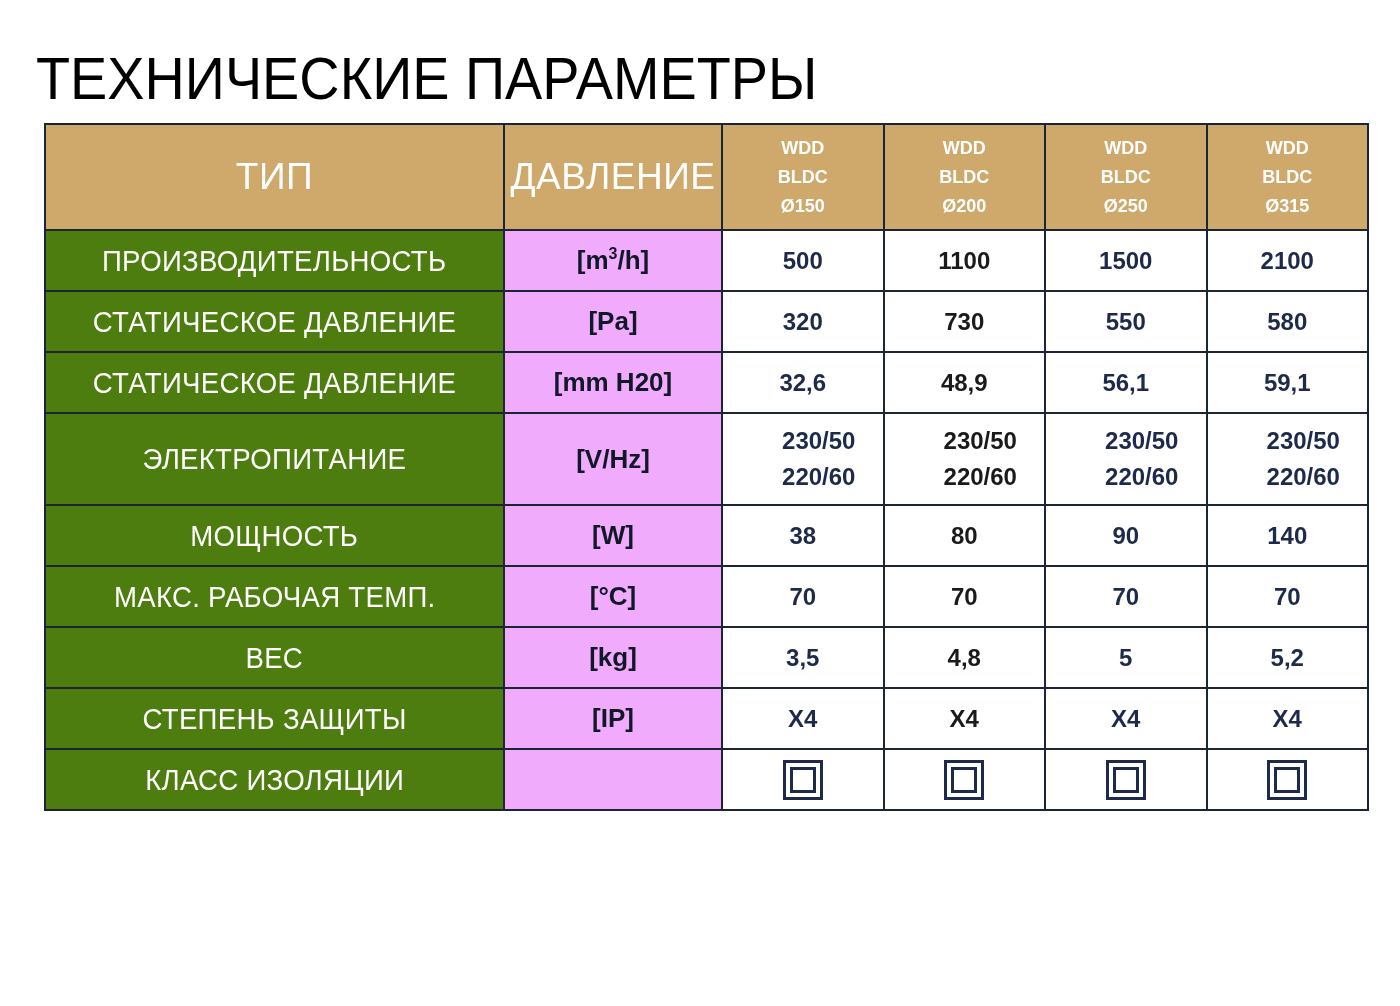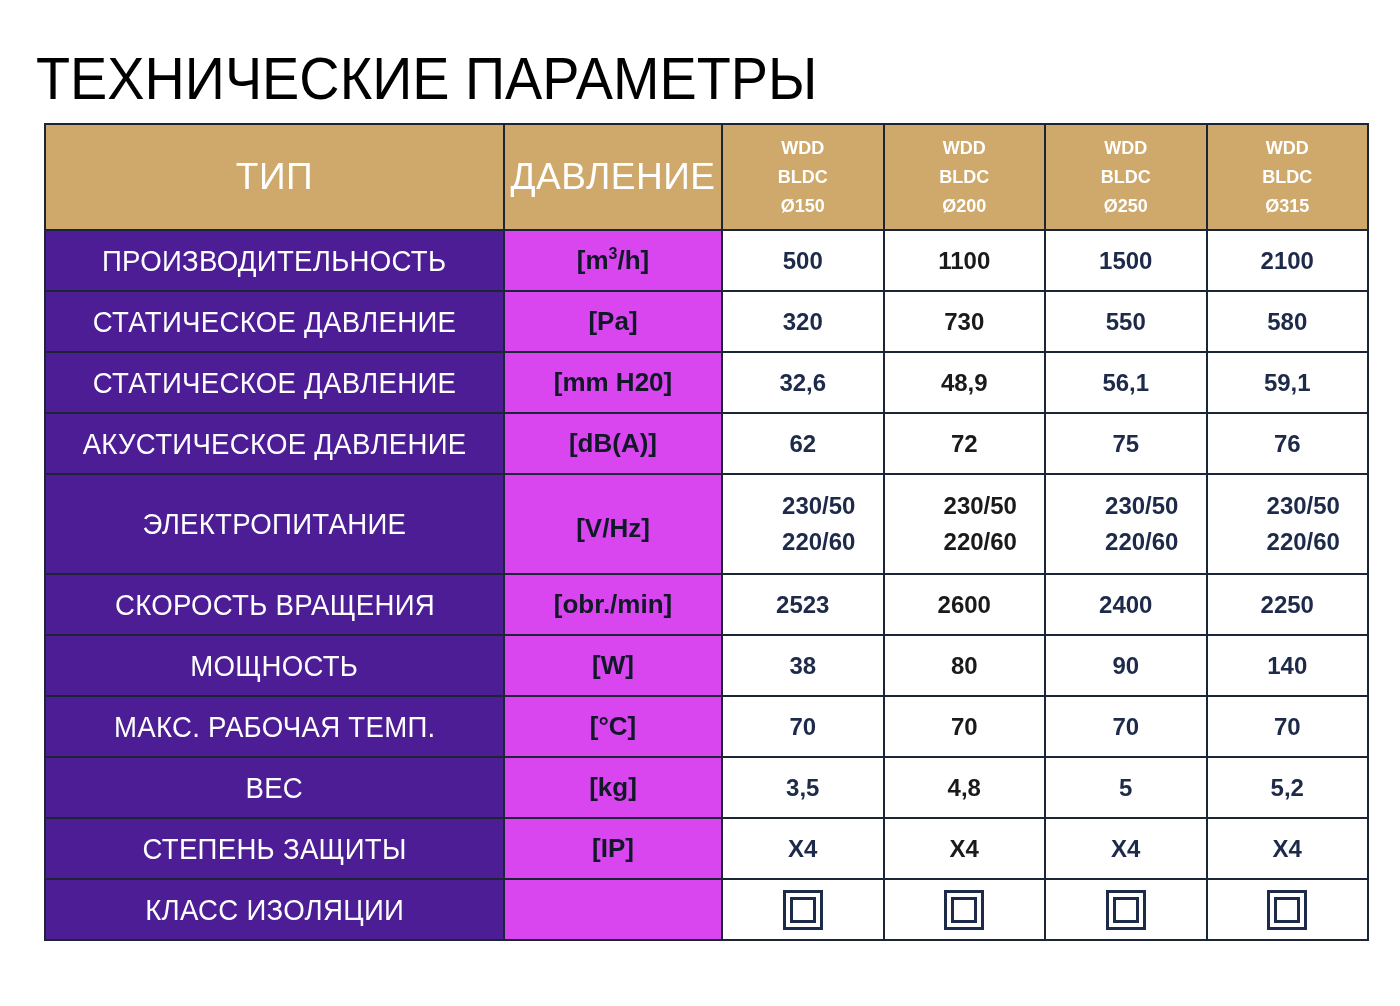--- a/index.html
+++ b/index.html
@@ -60,50 +60,50 @@
     }
     th.head-unit { padding-bottom: 8px; }
     th.head-model {
       font-weight: 700;
       font-size: 18px;
       line-height: 29px;
     }
     th.head-model span { display: block; }
 
     td.param-cell {
-      background: #4c1d95;
+      background: #4d7c0f;
       color: #ffffff;
       font-size: 30px;
       font-weight: 400;
       letter-spacing: 0.3px;
       white-space: nowrap;
       transform-origin: center;
     }
     td.unit-cell {
-      background: #d946ef;
+      background: #f0abfc;
       color: #111827;
       font-size: 26px;
       font-weight: 700;
       vertical-align: top;
       padding-top: 10px;
     }
     td.val-cell {
       background: #ffffff;
       font-size: 24px;
       font-weight: 700;
       color: #1e2a4a;
       line-height: 36px;
     }
     td.val-cell.col-2 { color: #1a1a1a; }
     td.val-cell span.line { display: block; margin-left: 32px; }
 
     tr.row-std td { height: 59px; }
     tr.row-tall td { height: 90px; }
 
-    tr.row-tall td.unit-cell { vertical-align: middle; padding-top: 8px; }
+    tr.row-tall td.unit-cell { vertical-align: middle; padding-top: 0; }
 
     .param-text {
       display: inline-block;
       transform: scaleX(0.92);
     }
     .ins-icon {
       display: inline-block;
       width: 34px;
       height: 36px;
       border: 3.5px solid #1e2a4a;
@@ -190,28 +190,20 @@
 
     <tr class="row-std">
       <td class="param-cell"><span class="param-text">СТАТИЧЕСКОЕ ДАВЛЕНИЕ</span></td>
       <td class="unit-cell">[mm H20]</td>
       <td class="val-cell col-1">32,6</td>
       <td class="val-cell col-2">48,9</td>
       <td class="val-cell col-3">56,1</td>
       <td class="val-cell col-4">59,1</td>
     </tr>
 
-    <tr class="row-std">
-      <td class="param-cell"><span class="param-text">АКУСТИЧЕСКОЕ ДАВЛЕНИЕ</span></td>
-      <td class="unit-cell">[dB(A)]</td>
-      <td class="val-cell col-1">62</td>
-      <td class="val-cell col-2">72</td>
-      <td class="val-cell col-3">75</td>
-      <td class="val-cell col-4">76</td>
-    </tr>
 
     <tr class="row-tall">
       <td class="param-cell"><span class="param-text">ЭЛЕКТРОПИТАНИЕ</span></td>
       <td class="unit-cell">[V/Hz]</td>
       <td class="val-cell col-1">
         <span class="line">230/50</span>
         <span class="line">220/60</span>
       </td>
       <td class="val-cell col-2">
         <span class="line">230/50</span>
@@ -220,28 +212,20 @@
       <td class="val-cell col-3">
         <span class="line">230/50</span>
         <span class="line">220/60</span>
       </td>
       <td class="val-cell col-4">
         <span class="line">230/50</span>
         <span class="line">220/60</span>
       </td>
     </tr>
 
-    <tr class="row-std">
-      <td class="param-cell"><span class="param-text">СКОРОСТЬ ВРАЩЕНИЯ</span></td>
-      <td class="unit-cell">[obr./min]</td>
-      <td class="val-cell col-1">2523</td>
-      <td class="val-cell col-2">2600</td>
-      <td class="val-cell col-3">2400</td>
-      <td class="val-cell col-4">2250</td>
-    </tr>
 
     <tr class="row-std">
       <td class="param-cell"><span class="param-text">МОЩНОСТЬ</span></td>
       <td class="unit-cell">[W]</td>
       <td class="val-cell col-1">38</td>
       <td class="val-cell col-2">80</td>
       <td class="val-cell col-3">90</td>
       <td class="val-cell col-4">140</td>
     </tr>
 

